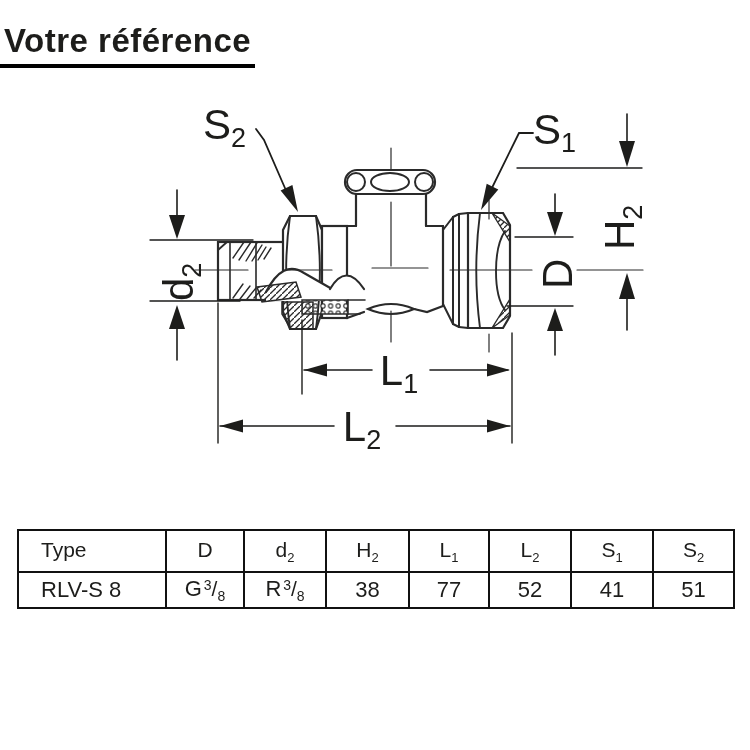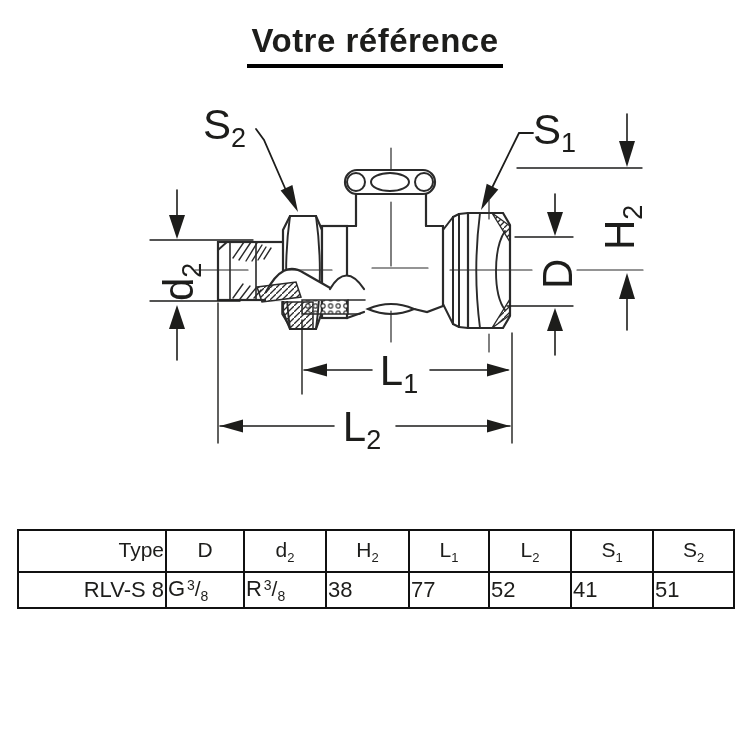--- a/index.html
+++ b/index.html
@@ -1,33 +1,33 @@
 <!DOCTYPE html>
 <html><head>
 <meta charset="utf-8">
 <style>
   html,body{margin:0;padding:0;background:#fff;}
   .page{
     position:relative;width:750px;height:750px;background:#ffffff;
     font-family:"Liberation Sans",sans-serif;color:#1d1d1b;overflow:hidden;
   }
-  .title-wrap{position:absolute;top:22px;left:0;width:750px;text-align:center;}
+  .title-wrap{position:absolute;top:22px;left:0;width:750px;}
   .title-wrap span{
     display:inline-block;font-size:33px;font-weight:bold;letter-spacing:.5px;
     border-bottom:4px solid #000;padding:0 4px 4px 4px;
   }
   svg text{fill:#1d1d1b;}
   .dimtable{
     position:absolute;left:17px;top:529px;width:716px;
     border-collapse:collapse;table-layout:fixed;background:#fff;
   }
   .dimtable,.dimtable th,.dimtable td{border:2px solid #111;}
   .dimtable th{font-weight:normal;font-size:21px;height:38px;text-align:center;vertical-align:middle;}
-  .dimtable td{font-size:22px;height:32px;vertical-align:middle;}
-  .dimtable th.left,.dimtable td.left{text-align:right;padding-left:3px;}
+  .dimtable td{font-size:22px;height:32px;text-align:center;vertical-align:middle;}
+  .dimtable th.left,.dimtable td.left{text-align:left;padding-left:22px;}
   .hsub{font-size:13px;vertical-align:-5px;}
   .fsup{font-size:14px;vertical-align:6px;}
   .fslash{font-size:21px;}
   .fsub{font-size:14px;vertical-align:-5px;}
 </style>
 </head>
 <body>
 
 <div class="page">
 

